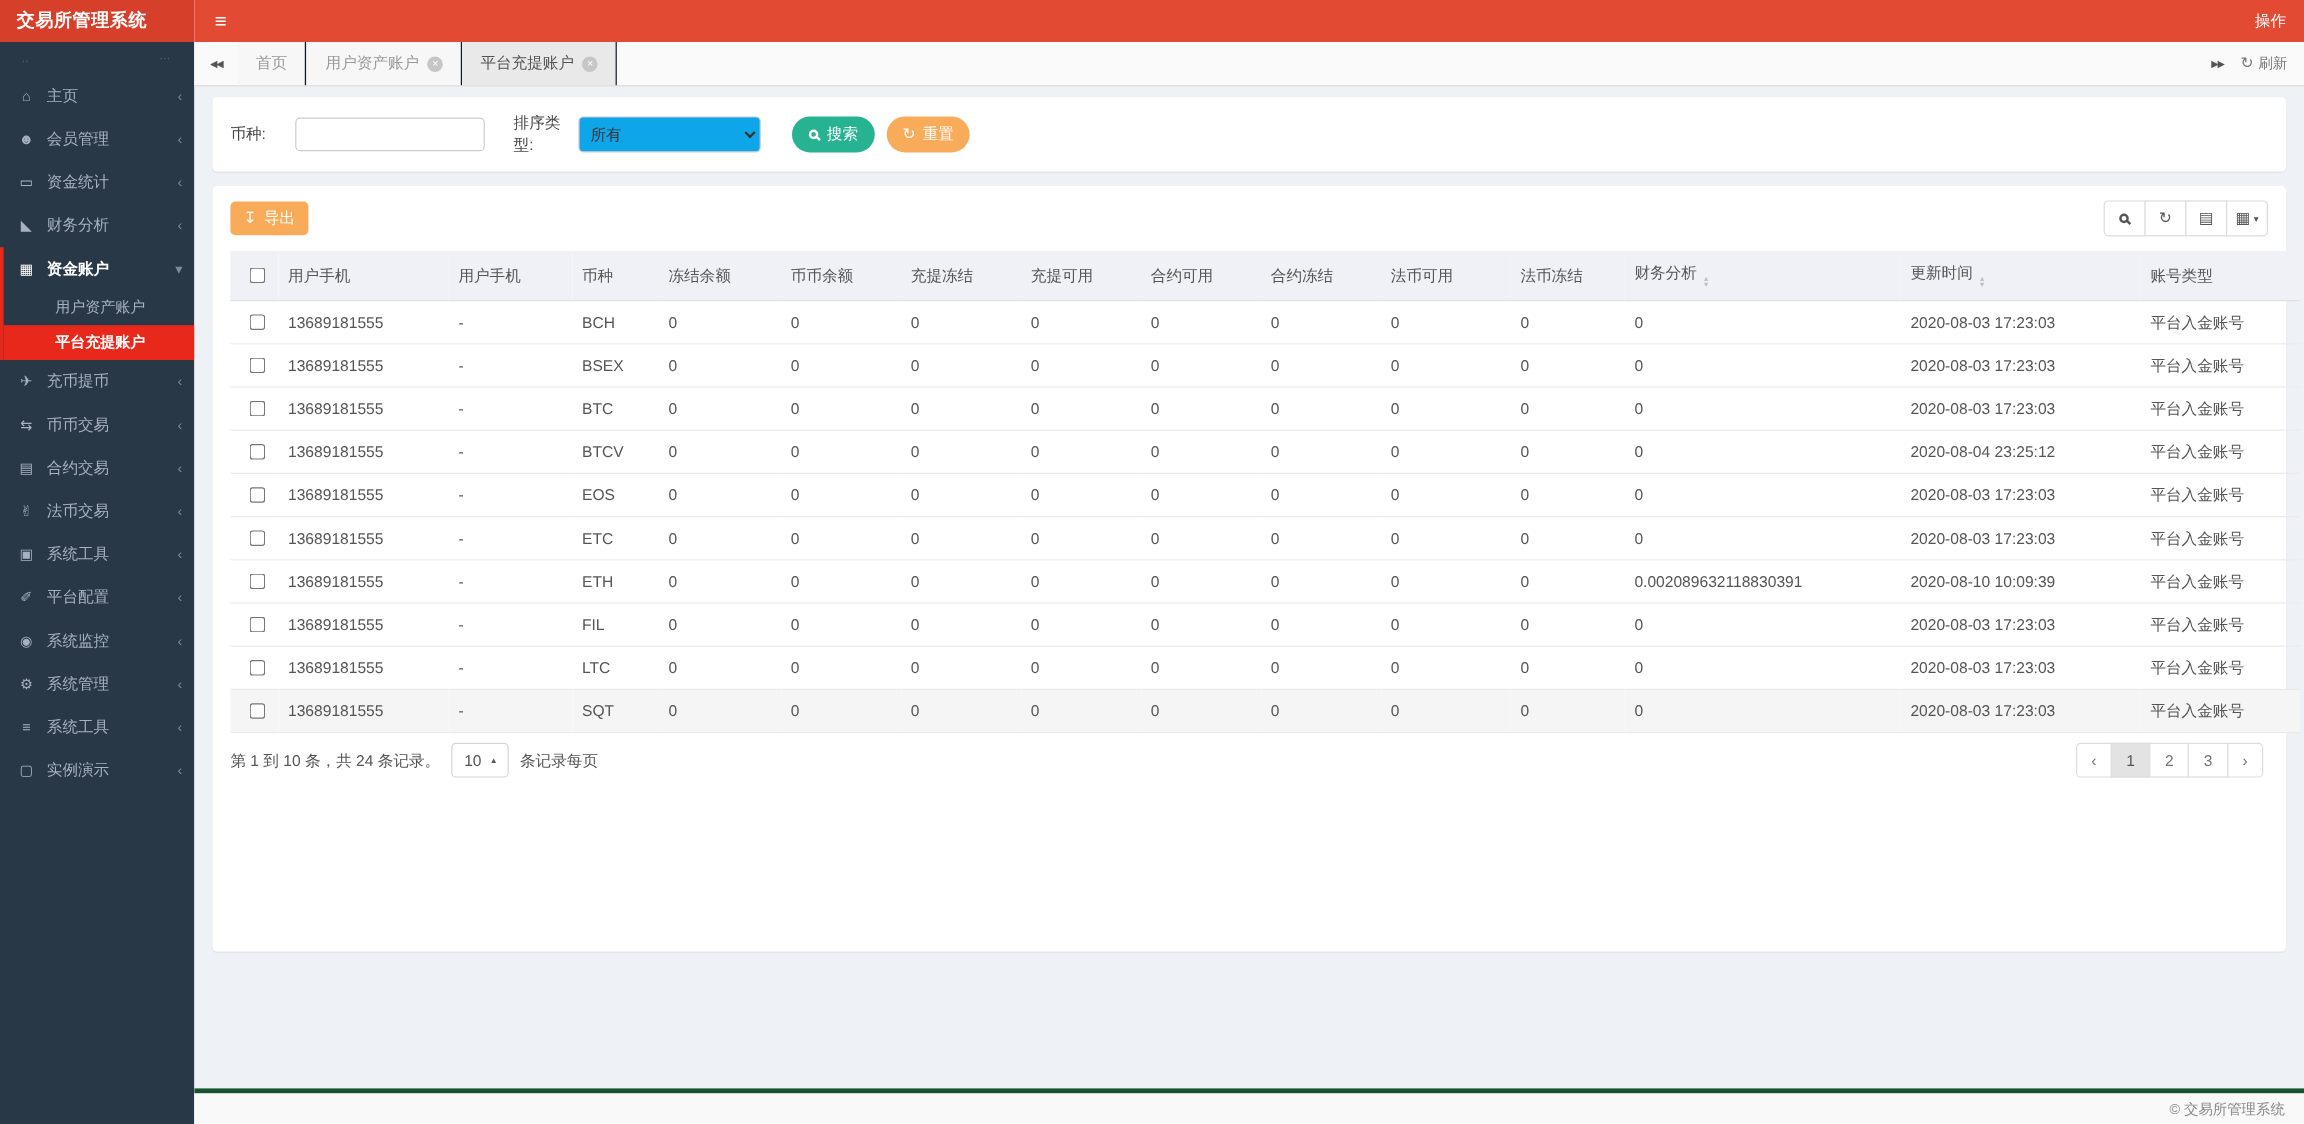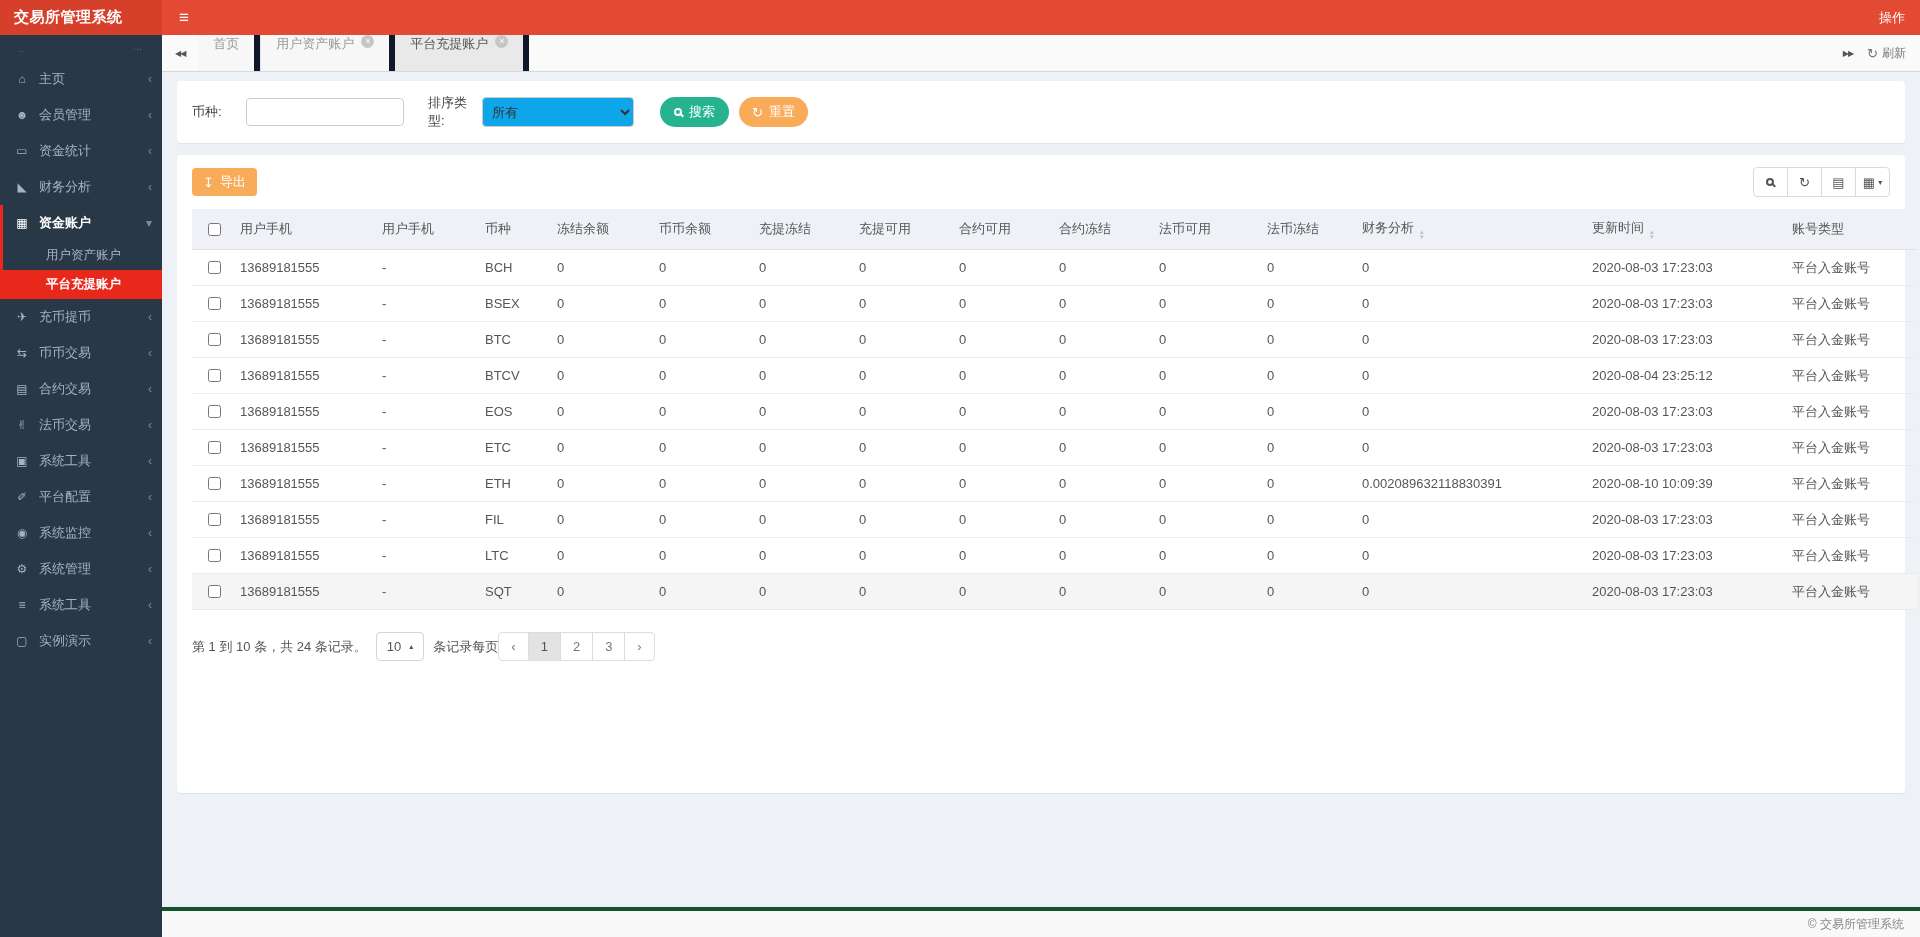--- a/index.html
+++ b/index.html
@@ -27,21 +27,21 @@
   .submenu-item.active{background:var(--active-red);color:#fff;font-weight:bold}
 
   
   .right{flex:1;display:flex;flex-direction:column;min-width:0;background:var(--content-bg)}
   .navbar{height:35px;flex:none;background:var(--header-red);display:flex;align-items:center;color:#fff}
   .hamburger{padding:0 17px;font-size:17px;cursor:pointer;font-weight:bold}
   .nav-action{margin-left:auto;padding:0 15px;font-size:13px;cursor:pointer}
 
   .tabbar{height:37px;flex:none;background:#fafafa;border-bottom:1px solid #d8d8d8;display:flex;align-items:stretch}
   .tab-nav{display:flex;align-items:center;padding:0 13px;color:#555;font-size:8px;letter-spacing:-1px;cursor:pointer}
-  .tab{display:flex;align-items:flex-start;padding:0 15px;border-right:6px solid #0f172a;color:#999;font-size:13px;cursor:pointer;background:#f7f7f7;white-space:nowrap}
+  .tab{display:flex;align-items:center;padding:0 15px;border-right:1px solid #0f172a;color:#999;font-size:13px;cursor:pointer;background:#f7f7f7;white-space:nowrap}
   .tab:nth-of-type(2){border-left:1px solid #e3e3e3}
   .tab.active{background:#e9e9e9;color:#555}
   .tab-close{width:13px;height:13px;flex:none;border-radius:50%;background:#c6c6c6;color:#fff;font-size:9px;line-height:13px;text-align:center;margin-left:7px}
   .tab-spacer{flex:1}
   .tab-right{display:flex;align-items:center;gap:14px;padding-right:14px;color:#777}
   .tab-refresh{display:flex;align-items:center;gap:4px;font-size:12px;cursor:pointer}
   .tab-refresh i{font-style:normal;font-size:13px}
 
   .content{flex:1;padding:9px 15px;overflow:hidden}
   .panel{background:#fff;border-radius:4px;box-shadow:0 1px 1px rgba(0,0,0,.06)}
@@ -71,21 +71,21 @@
   .caret{font-size:8px;color:#555}
 
   table{width:100%;border-collapse:collapse;table-layout:fixed;margin-top:12px;font-size:13px}
   thead th{background:#eff1f7;text-align:left;font-weight:400;color:#555;padding:10px 8px;border-bottom:1px solid #e0e0e0;white-space:nowrap;overflow:hidden}
   tbody td{padding:8px;border-bottom:1px solid #ebebeb;color:#555;white-space:nowrap;overflow:hidden;text-overflow:ellipsis}
   tbody tr:last-child{background:#f5f5f5}
   .col-cb{padding-left:12px}
   .sort-icon{display:inline-flex;flex-direction:column;margin-left:6px;vertical-align:-2px;color:#c0c0c0}
   .sort-icon i{font-style:normal;font-size:7px;line-height:5px}
 
-  .pg-row{display:flex;align-items:center;margin-top:22px}
+  .pg-row{display:flex;justify-content:space-between;align-items:center;margin-top:8px}
   .pg-left{display:flex;align-items:center;gap:9px;color:#555}
   .page-size{display:inline-flex;align-items:center;gap:8px;border:1px solid #d5d5d5;background:#fff;border-radius:4px;padding:6px 10px;color:#555;cursor:pointer;font-size:13px;font-family:inherit}
   .ps-caret{font-style:normal;font-size:8px}
   .pager{display:flex;list-style:none;margin:0 4px 0 0;padding:0}
   .pager li{border:1px solid #ddd;margin-left:-1px;background:#fff;color:#777;padding:6px 12px;cursor:pointer;font-size:13px}
   .pager li:first-child{border-radius:4px 0 0 4px;margin-left:0}
   .pager li:last-child{border-radius:0 4px 4px 0}
   .pager li.active{background:#e3e3e3;color:#555}
 
   footer{height:30px;flex:none;background:#f9f9f9;border-top:4px solid #14532d;display:flex;align-items:center;justify-content:flex-end;padding:0 16px;color:#888;font-size:12px}

